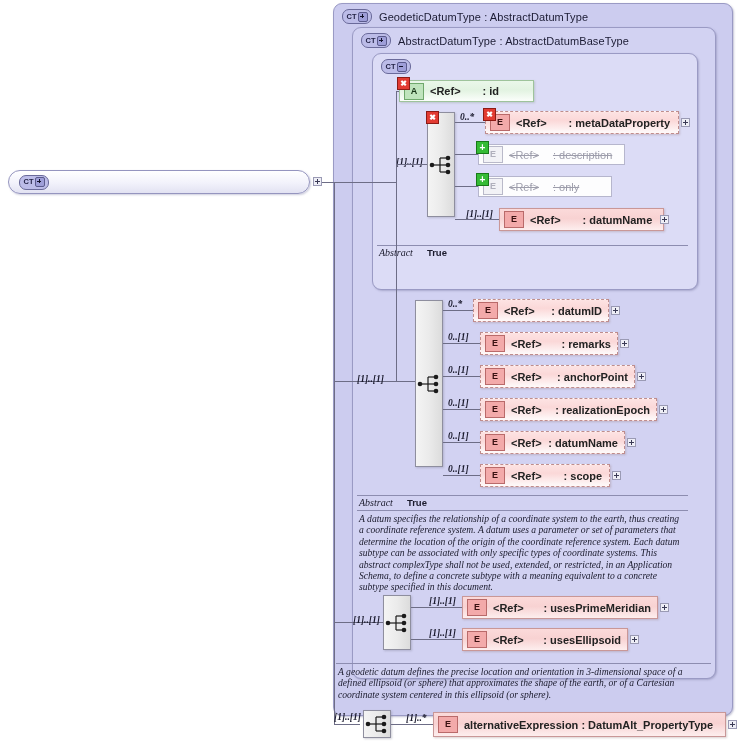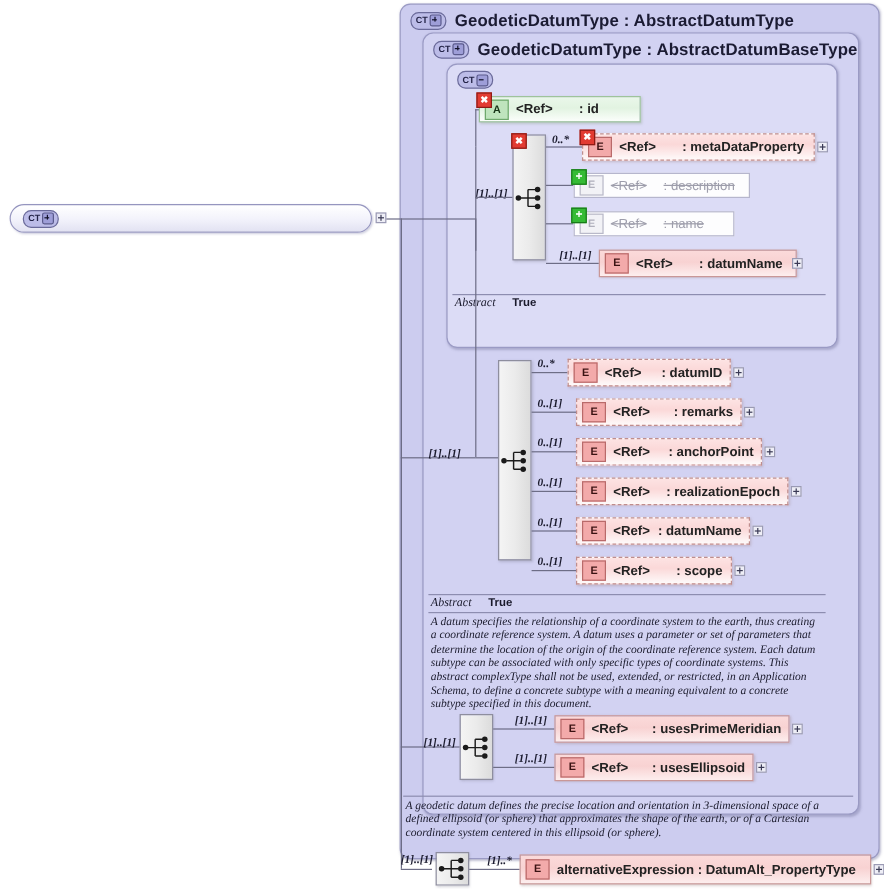--- a/index.html
+++ b/index.html
@@ -21,21 +21,21 @@
     background:#ccccef;
     box-shadow:1px 1px 2px rgba(120,120,160,.45);
   }
   .ctbox.lvl2{background:#d2d2f2;}
   .ctbox.lvl3{background:#dcdcf6;}
   .ctbox .cthead{
     position:absolute;left:8px;top:5px;
     display:flex;align-items:center;gap:7px;
     white-space:nowrap;
   }
-  .cthead .ctlabel{font-size:14px;font-weight:bold;color:#1b1b33;letter-spacing:.1px;}
+  .cthead .ctlabel{font-size:11px;font-weight:normal;color:#1b1b33;letter-spacing:.1px;}
 
   
   .cticon{
     width:26px;height:13px;border:1px solid #6a6a9a;border-radius:7px;
     background:#bcbce8;display:inline-flex;align-items:center;
     justify-content:center;gap:1px;font-size:7.5px;font-weight:bold;
     color:#232346;line-height:1;padding:0 1px;
   }
   .ctsign{
     width:8px;height:8px;border:1px solid #5a5a8c;background:#9e9ed8;
@@ -174,21 +174,21 @@
 <div class="ctbox lvl1" style="left:333px;top:3px;width:400px;height:713px;">
   <div class="cthead">
     <span class="cticon">CT<span class="ctsign plus"></span></span>
     <span class="ctlabel">GeodeticDatumType : AbstractDatumType</span>
   </div>
 </div>
 
 <div class="ctbox lvl2" style="left:352px;top:27px;width:364px;height:652px;">
   <div class="cthead">
     <span class="cticon">CT<span class="ctsign plus"></span></span>
-    <span class="ctlabel">GeodeticDatumType : AbstractDatumBaseType</span>
+    <span class="ctlabel">AbstractDatumType : AbstractDatumBaseType</span>
   </div>
 </div>
 
 <div class="ctbox lvl3" style="left:372px;top:53px;width:326px;height:237px;">
   <div class="cthead">
     <span class="cticon">CT<span class="ctsign"></span></span>
   </div>
 </div>
 
 <div class="rootbox" style="left:8px;top:170px;width:302px;height:24px;">
@@ -253,21 +253,21 @@
   <span class="gap" style="width:14px"></span>
   <span class="nname">: description</span>
   <span class="badge plus" style="left:-3px;top:-4px;"></span>
 </div>
 
 <div class="ln lnh" style="left:455px;top:186px;width:23px;"></div>
 <div class="node ghost" style="left:478px;top:176px;width:134px;height:21px;">
   <span class="nicon">E</span>
   <span class="ref">&lt;Ref&gt;</span>
   <span class="gap" style="width:14px"></span>
-  <span class="nname">: name</span>
+  <span class="nname">: only</span>
   <span class="badge plus" style="left:-3px;top:-4px;"></span>
 </div>
 
 <div class="ln lnh" style="left:455px;top:219px;width:44px;"></div>
 <div class="card" style="left:466px;top:209px;">[1]..[1]</div>
 <div class="node el" style="left:499px;top:208px;width:165px;height:23px;">
   <span class="nicon">E</span>
   <span class="ref">&lt;Ref&gt;</span>
   <span class="gap" style="width:22px"></span>
   <span class="nname">: datumName</span>

